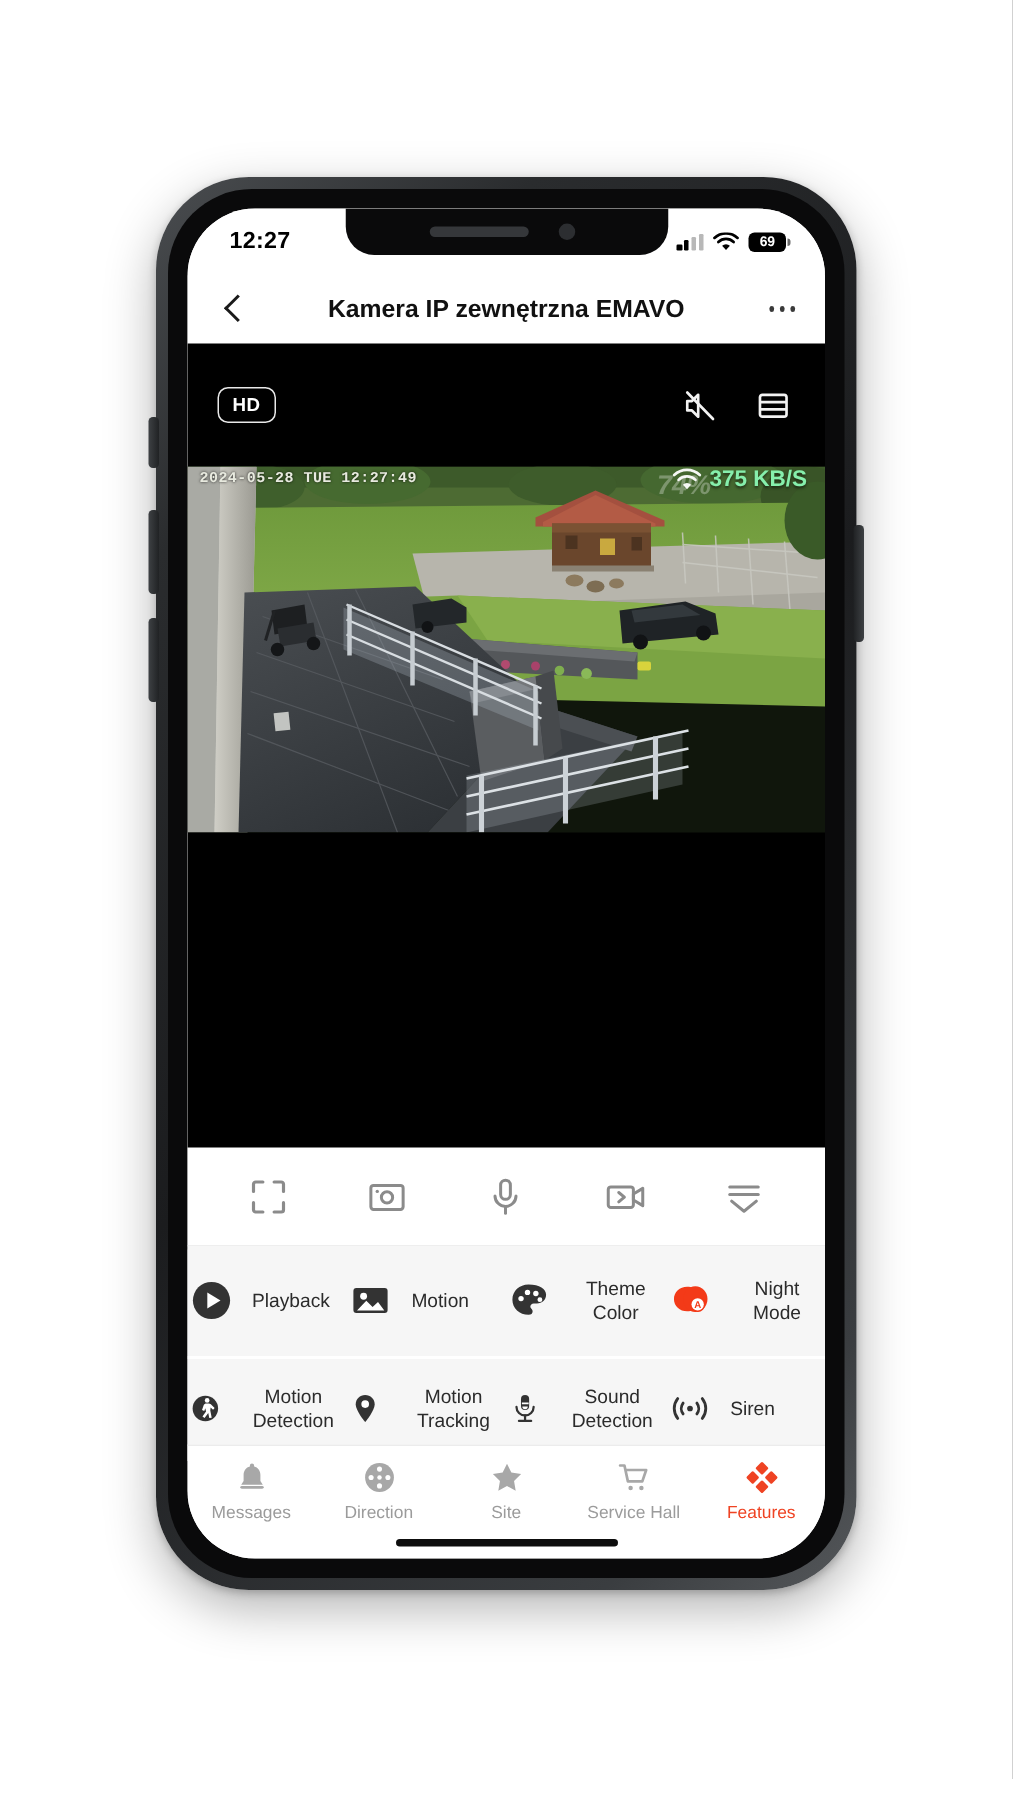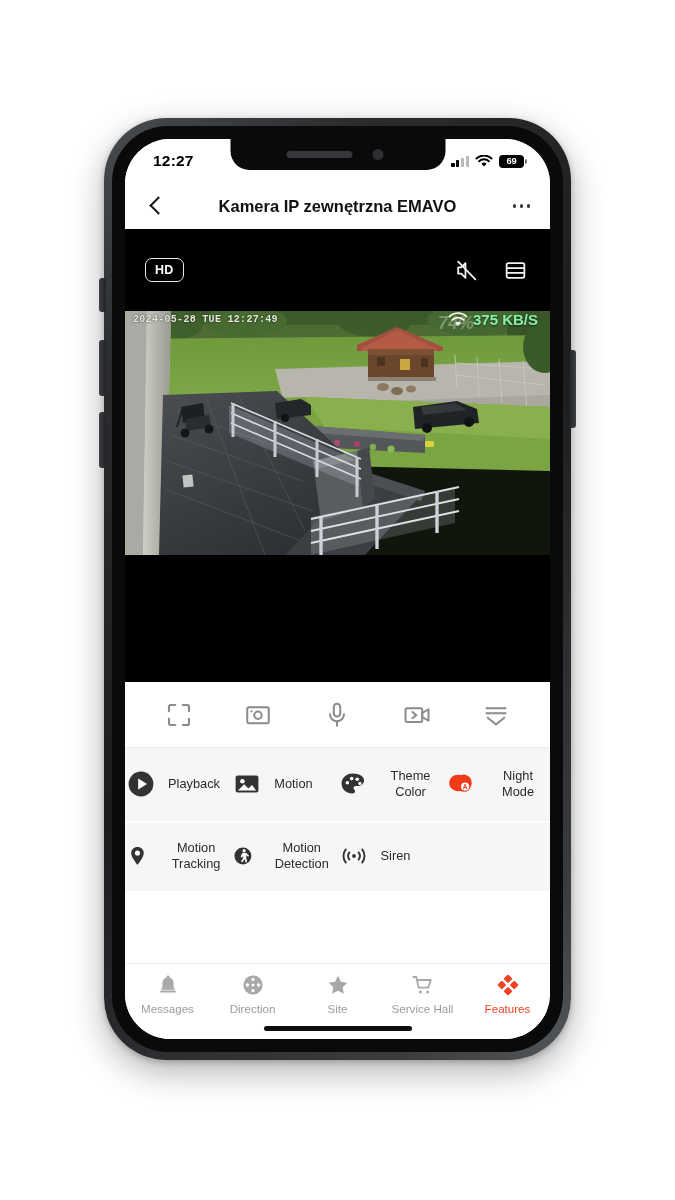--- a/index.html
+++ b/index.html
@@ -95,21 +95,21 @@
     transform: rotate(45deg);
   }
   .page-title {
     position: absolute; left: 0; right: 0; text-align: center;
     font-size: 16.5px; font-weight: 700; color: #111; pointer-events: none;
   }
   .kebab { margin-left: auto; display: flex; gap: 3.4px; z-index: 2; cursor:pointer; }
   .kebab i { width: 3.4px; height: 3.4px; background: #3a3a3a; border-radius: 50%; }
 
   
-  .player { position: relative; background: #000; height: 453px; }
+  .player { position: relative; background: #000; height: 536px; }
   .player-top {
     position: absolute; top: 0; left: 0; right: 0; height: 82px;
     display: flex; align-items: center; padding: 0 22px 0 20px; z-index: 5;
   }
   .hd-badge {
     border: 1.6px solid #e9e9e9; border-radius: 7px;
     padding: 4px 9px; font-size: 12.5px; font-weight: 600; color: #fff;
     letter-spacing: .3px; cursor: pointer;
   }
   .player-top-right { margin-left: auto; display: flex; align-items: center; gap: 24px; }
@@ -500,38 +500,51 @@
             </svg>
           </div>
           <div class="feat-label">Night Mode</div>
         </div>
       </div>
 
       <div class="feat-row r2">
         <div class="feat">
           <div class="feat-ico">
             <svg viewBox="0 0 32 32">
-              <path d="M16 4.4c-4.5 0-8.1 3.5-8.1 7.9 0 5.6 8.1 15.3 8.1 15.3s8.1-9.7 8.1-15.3c0-4.4-3.6-7.9-8.1-7.9z" fill="#333"></path>
-              <circle cx="16" cy="12.2" r="3.3" fill="#fff"></circle>
-            </svg>
-          </div>
-          <div class="feat-label">Motion Tracking</div>
-        </div>
-
-        <div class="feat">
-          <div class="feat-ico">
-            <svg viewBox="0 0 32 32">
               <circle cx="16" cy="16" r="11.4" fill="#333"></circle>
               <circle cx="17.6" cy="8.8" r="2.1" fill="#fff"></circle>
               <path d="M16.4 11.6c-1 .2-1.7.9-2 1.8l-1.4 4 2 .9 1-2.6.6 3-3.2 4.4 1.9 1.4 3.3-4.5.9 4.6 2.2-.4-1.3-6.3.3-2.8 2.2 2 1.4-1.6-3.4-3.2c-.7-.6-1.6-.9-2.5-.7z" fill="#fff"></path>
             </svg>
           </div>
           <div class="feat-label">Motion Detection</div>
         </div>
 
+        <div class="feat">
+          <div class="feat-ico">
+            <svg viewBox="0 0 32 32">
+              <path d="M16 4.4c-4.5 0-8.1 3.5-8.1 7.9 0 5.6 8.1 15.3 8.1 15.3s8.1-9.7 8.1-15.3c0-4.4-3.6-7.9-8.1-7.9z" fill="#333"></path>
+              <circle cx="16" cy="12.2" r="3.3" fill="#fff"></circle>
+            </svg>
+          </div>
+          <div class="feat-label">Motion Tracking</div>
+        </div>
+
+        <div class="feat">
+          <div class="feat-ico">
+            <svg viewBox="0 0 32 32">
+              <rect x="12.4" y="4" width="7.2" height="13.4" rx="3.6" fill="#333"></rect>
+              <path d="M13.2 11.4h6" stroke="#fff" stroke-width="1.6"></path>
+              <path d="M13.6 14.2a2.4 2.4 0 0 0 4.8 0z" fill="#fff"></path>
+              <path d="M8.4 14.6a7.6 7.6 0 0 0 15.2 0" fill="none" stroke="#333" stroke-width="2" stroke-linecap="round"></path>
+              <line x1="16" y1="22.2" x2="16" y2="26.6" stroke="#333" stroke-width="2" stroke-linecap="round"></line>
+              <line x1="10.6" y1="27" x2="21.4" y2="27" stroke="#333" stroke-width="2" stroke-linecap="round"></line>
+            </svg>
+          </div>
+          <div class="feat-label">Sound Detection</div>
+        </div>
 
         <div class="feat">
           <div class="feat-ico">
             <svg viewBox="0 0 32 32" fill="none" stroke="#333" stroke-linecap="round">
               <circle cx="16" cy="16" r="1.9" fill="#333" stroke="none"></circle>
               <path d="M11.4 12.4a6 6 0 0 0 0 7.2" stroke-width="1.9"></path>
               <path d="M20.6 12.4a6 6 0 0 1 0 7.2" stroke-width="1.9"></path>
               <path d="M7.8 9.4a10.6 10.6 0 0 0 0 13.2" stroke-width="1.9"></path>
               <path d="M24.2 9.4a10.6 10.6 0 0 1 0 13.2" stroke-width="1.9"></path>
             </svg>

